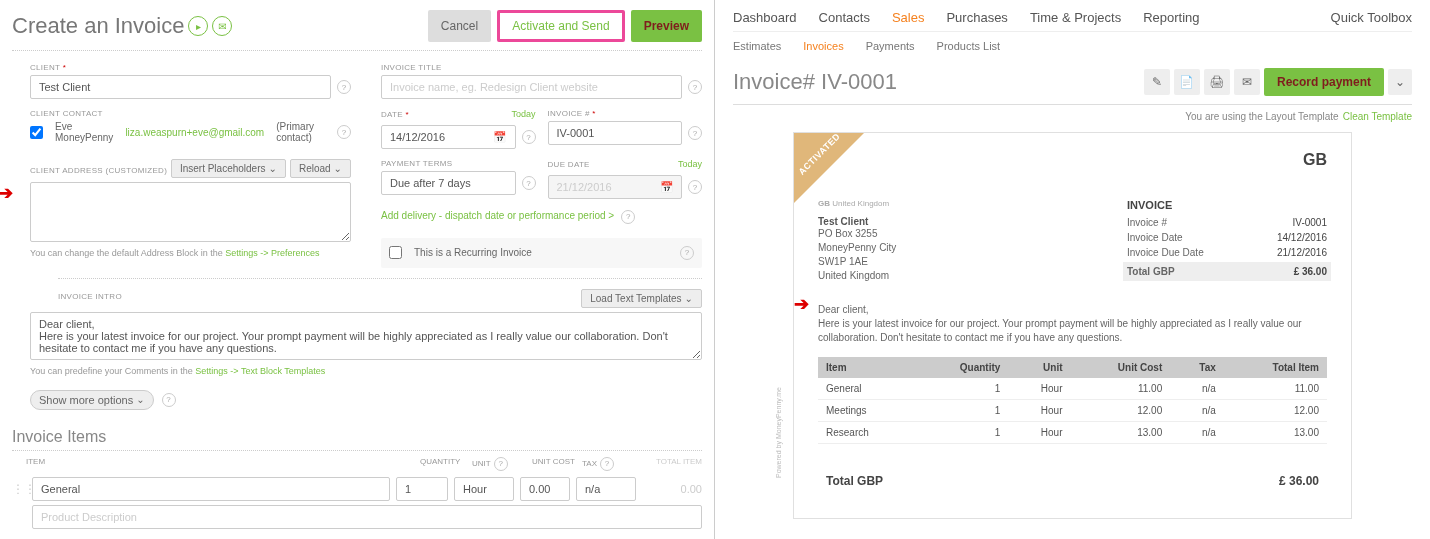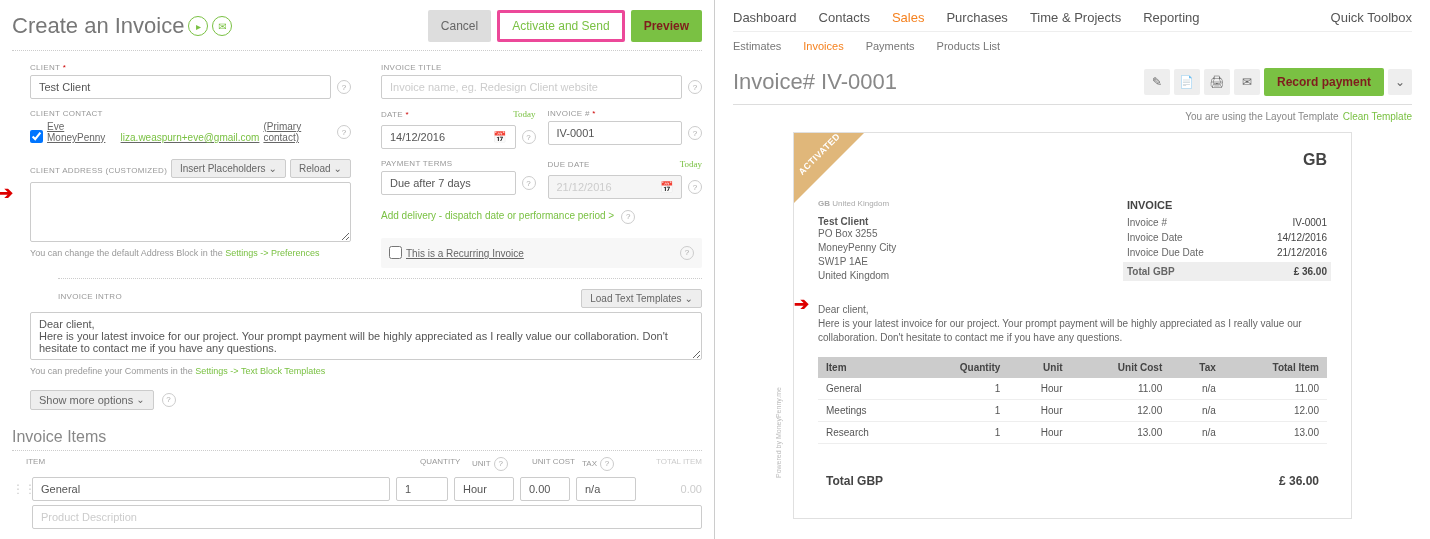--- a/index.html
+++ b/index.html
@@ -27,26 +27,26 @@
 select { appearance: none; background-image: linear-gradient(45deg, transparent 50%, #888 50%), linear-gradient(135deg, #888 50%, transparent 50%); background-position: calc(100% - 12px) 10px, calc(100% - 8px) 10px; background-size: 4px 4px; background-repeat: no-repeat; padding-right: 24px; }
 .input::placeholder, textarea::placeholder { color: #ccc; }
 .input-disabled { background: #f5f5f5; color: #ccc; }
 .help { width: 14px; height: 14px; border: 1px solid #ccc; border-radius: 50%; display: inline-flex; align-items: center; justify-content: center; font-size: 8px; color: #aaa; flex-shrink: 0; }
 .field-with-help { display: flex; align-items: center; gap: 6px; }
 .field-with-help > :first-child { flex: 1; }
 .field-with-icon { position: relative; }
 .field-icon { position: absolute; right: 8px; top: 50%; transform: translateY(-50%); color: #aaa; }
 
 .mini-label-row { display: flex; justify-content: space-between; align-items: baseline; margin-bottom: 3px; }
-.today-link { color: #7ac143; font-size: 9px; cursor: pointer; font-family: Liberation Serif, serif; }
+.today-link { color: #7ac143; font-size: 9px; cursor: pointer; }
 
 .sub-row { display: flex; gap: 12px; }
 .sub-row > div { flex: 1; }
 
-.checkbox-row { display: flex; align-items: flex-end; gap: 4px; font-size: 10px; color: #666; text-decoration: underline; }
+.checkbox-row { display: flex; align-items: center; gap: 12px; font-size: 10px; color: #666; }
 .small-text { font-size: 9px; color: #999; margin-top: 4px; }
 .link-green { color: #7ac143; cursor: pointer; }
 
 .btn-small { padding: 3px 8px; font-size: 10px; background: #eee; border: 1px solid #ccc; border-radius: 2px; color: #666; cursor: pointer; display: inline-flex; align-items: center; gap: 3px; }
 .btn-small:after { content: "⌄"; font-size: 10px; }
 
 .addr-header { display: flex; justify-content: space-between; align-items: flex-end; margin-bottom: 4px; }
 .addr-btns { display: flex; gap: 4px; }
 
 .intro-header { display: flex; justify-content: space-between; align-items: center; border-top: 1px dotted #ccc; padding-top: 10px; margin-top: 6px; margin-bottom: 4px; margin-left: 28px; }
@@ -247,21 +247,21 @@
       <span class="label">Invoice Intro</span>
       <span class="btn-small">Load Text Templates</span>
     </div>
     <textarea class="input" rows="3" style="">Dear client,
 Here is your latest invoice for our project. Your prompt payment will be highly appreciated as I really value our collaboration. Don't hesitate to contact me if you have any questions.</textarea>
     <div class="small-text">
       <span>You can predefine your Comments in the </span>
       <span class="link-green">Settings -&gt; Text Block Templates</span>
     </div>
     <div class="more-opts-row">
-      <button class="btn-small" style="font-size:11px;">Show more options</button>
+      <button class="btn-small" style="font-size:11px;border-radius:10px;">Show more options</button>
       <span class="help">?</span>
     </div>
   </div>
 
   <div class="items-header">Invoice Items</div>
   <div class="items-th">
     <span class="drag-handle"></span>
     <span class="col-item">Item</span>
     <span class="col-qty">Quantity</span>
     <span class="col-unit" style="display:flex;gap:3px;align-items:center;">

